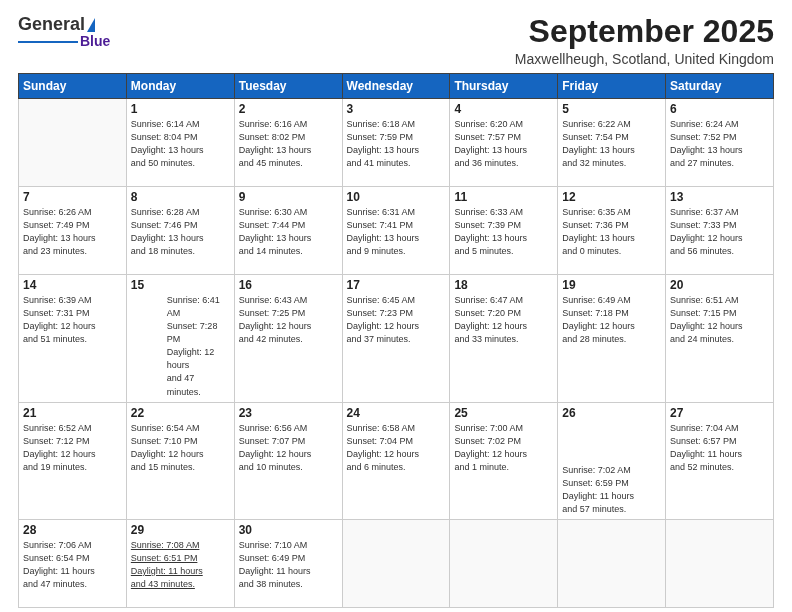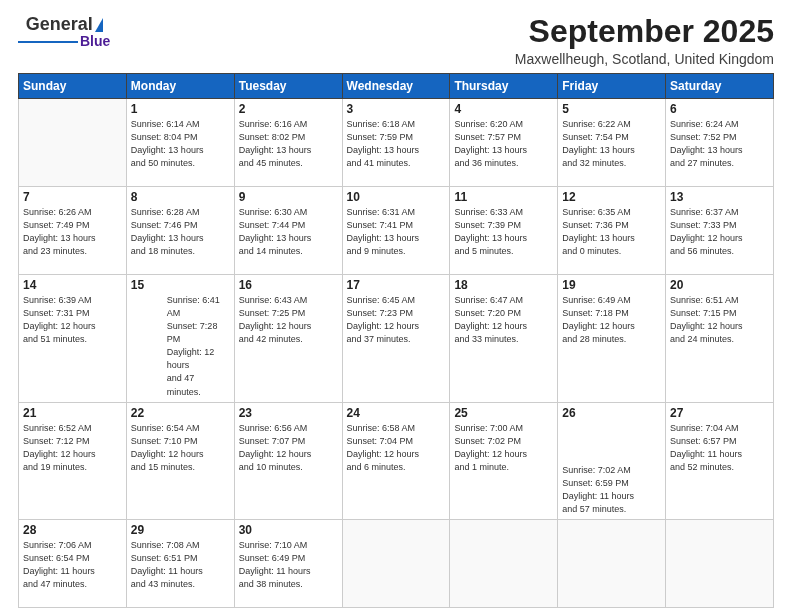--- a/index.html
+++ b/index.html
@@ -19,21 +19,21 @@
     }
     .header {
       display: flex;
       align-items: flex-start;
       justify-content: space-between;
       margin-bottom: 6px;
     }
     .logo {
       display: flex;
       flex-direction: column;
-      align-items: center;
+      align-items: flex-start;
     }
     .logo-general { color: #333; }
     .logo-blue { color: #1565c0; }
     .logo-triangle {
       width: 0;
       height: 0;
       border-left: 8px solid transparent;
       border-bottom: 14px solid #1565c0;
       display: inline-block;
       margin-left: 2px;
@@ -335,21 +335,21 @@
         <tr>
           <td>
             <span class="day-num">28</span>
             <div class="day-info" style="white-space: pre-line;">Sunrise: 7:06 AM
 Sunset: 6:54 PM
 Daylight: 11 hours
 and 47 minutes.</div>
           </td>
           <td>
             <span class="day-num">29</span>
-            <div class="day-info" style="white-space: pre-line;">Sunrise: 7:08 AM
+            <div class="day-info" style="white-space: pre-line; text-decoration: underline;">Sunrise: 7:08 AM
 Sunset: 6:51 PM
 Daylight: 11 hours
 and 43 minutes.</div>
           </td>
           <td>
             <span class="day-num">30</span>
             <div class="day-info" style="white-space: pre-line;">Sunrise: 7:10 AM
 Sunset: 6:49 PM
 Daylight: 11 hours
 and 38 minutes.</div>

